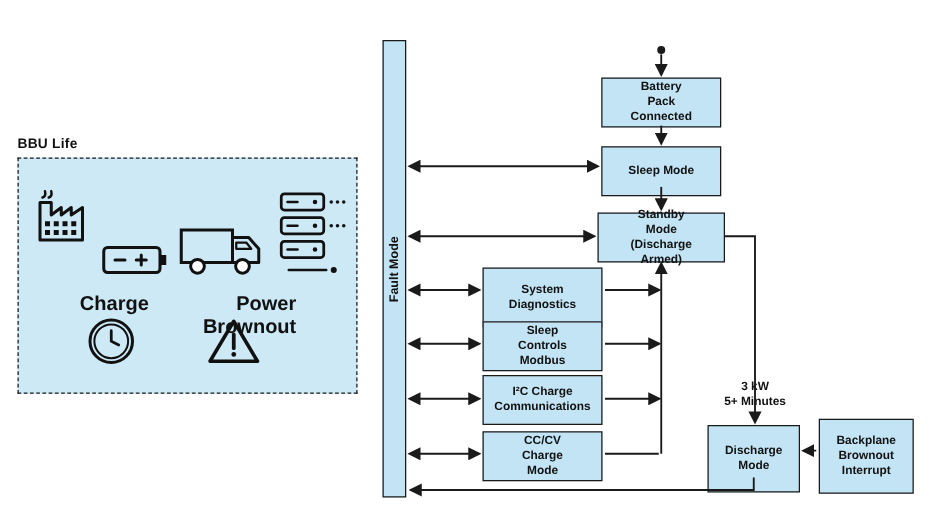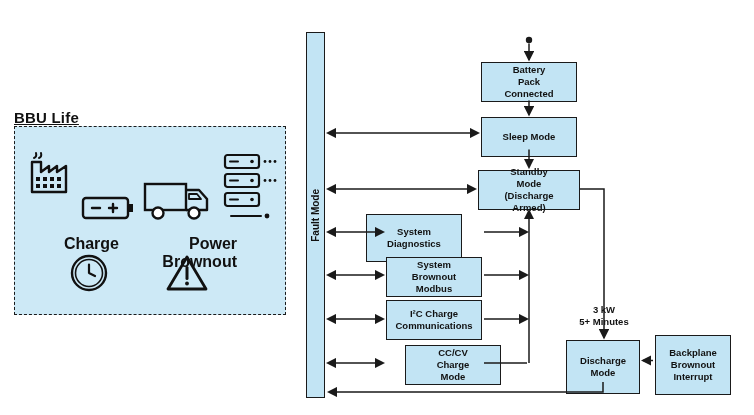--- a/index.html
+++ b/index.html
@@ -7,21 +7,21 @@
   .stage{
     position:relative;width:754px;height:415px;background:#fff;
     font-family:"Liberation Sans",sans-serif;color:#111;overflow:hidden;
   }
   .abs{position:absolute;}
   .panel{
     background:var(--panel-fill,#cde9f6);
     border:1.6px dashed #1a1a1a;
     box-sizing:border-box;
   }
-  .panel-title{font-weight:bold;font-size:15px;letter-spacing:.2px;text-decoration:underline;}
+  .panel-title{font-weight:bold;font-size:11px;letter-spacing:.2px;}
   .icon-label{font-weight:bold;font-size:16px;text-align:right;}
   .node{
     background:var(--node-fill,#c2e4f4);
     border:1.5px solid #1a1a1a;
     box-sizing:border-box;
     display:flex;align-items:center;justify-content:center;
     text-align:center;font-weight:bold;font-size:9.5px;line-height:1.28;
     white-space:pre-line;padding:19px;
   }
   .fault-bar{
@@ -120,27 +120,27 @@
 
   <div class="abs fault-bar" style="left:306px;top:32px;width:19px;height:366px;">
     <div class="fault-label">Fault Mode</div>
   </div>
 
   <div class="abs node" style="left:481px;top:62px;width:96px;height:38px;">Battery Pack
 Connected</div>
   <div class="abs node" style="left:478px;top:170px;width:102px;height:38px;">Standby Mode
 (Discharge Armed)</div>
   <div class="abs node" style="left:481px;top:117px;width:96px;height:32px;">Sleep Mode</div>
-  <div class="abs node" style="left:366px;top:214px;width:96px;height:48px;text-align:center;">System
+  <div class="abs node" style="left:386px;top:214px;width:96px;height:48px;text-align:center;">System
 Diagnostics</div>
-  <div class="abs node" style="left:386px;top:257px;width:96px;height:36px;">System Brownout
+  <div class="abs node" style="left:386px;top:257px;width:96px;height:36px;">Sleep Controls
 Modbus</div>
   <div class="abs node" style="left:386px;top:300px;width:96px;height:38px;">I²C Charge
 Communications</div>
-  <div class="abs node" style="left:386px;top:345px;width:96px;height:36px;margin-left:19px;">CC/CV
+  <div class="abs node" style="left:386px;top:345px;width:96px;height:36px;">CC/CV
 Charge Mode</div>
   <div class="abs node" style="left:566px;top:340px;width:74px;height:54px;">Discharge
 Mode</div>
   <div class="abs node" style="left:655px;top:335px;width:76px;height:60px;">Backplane
 Brownout
 Interrupt</div>
 
   <div class="abs annot" style="left:567px;top:304px;width:74px;">3 kW
 5+ Minutes</div>
 

